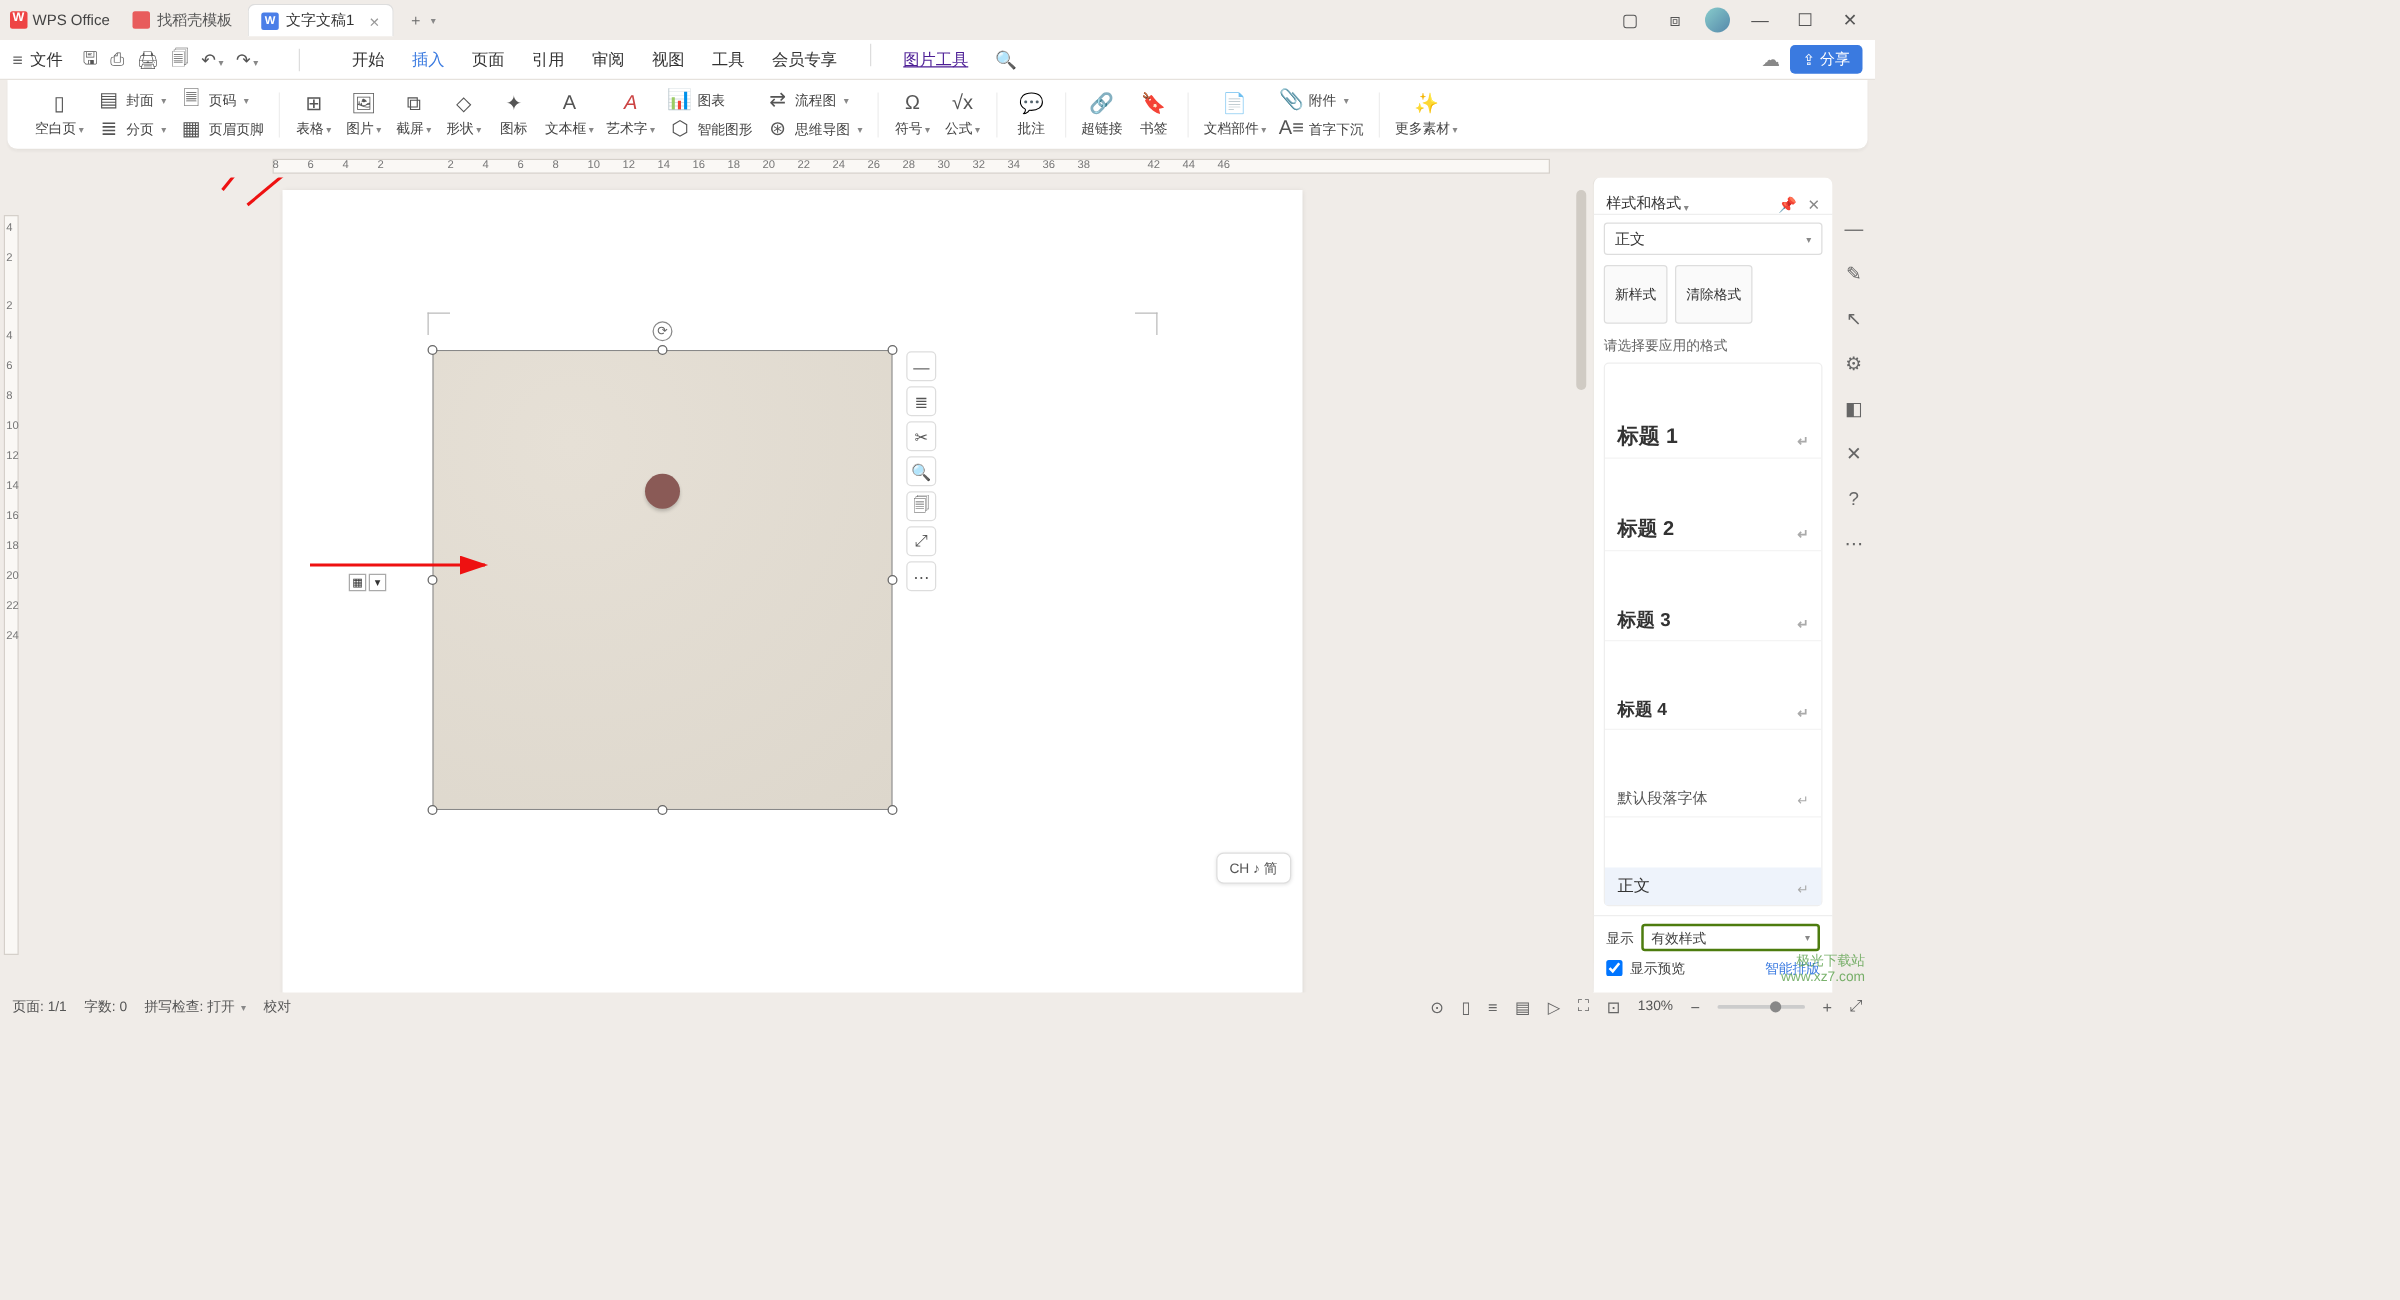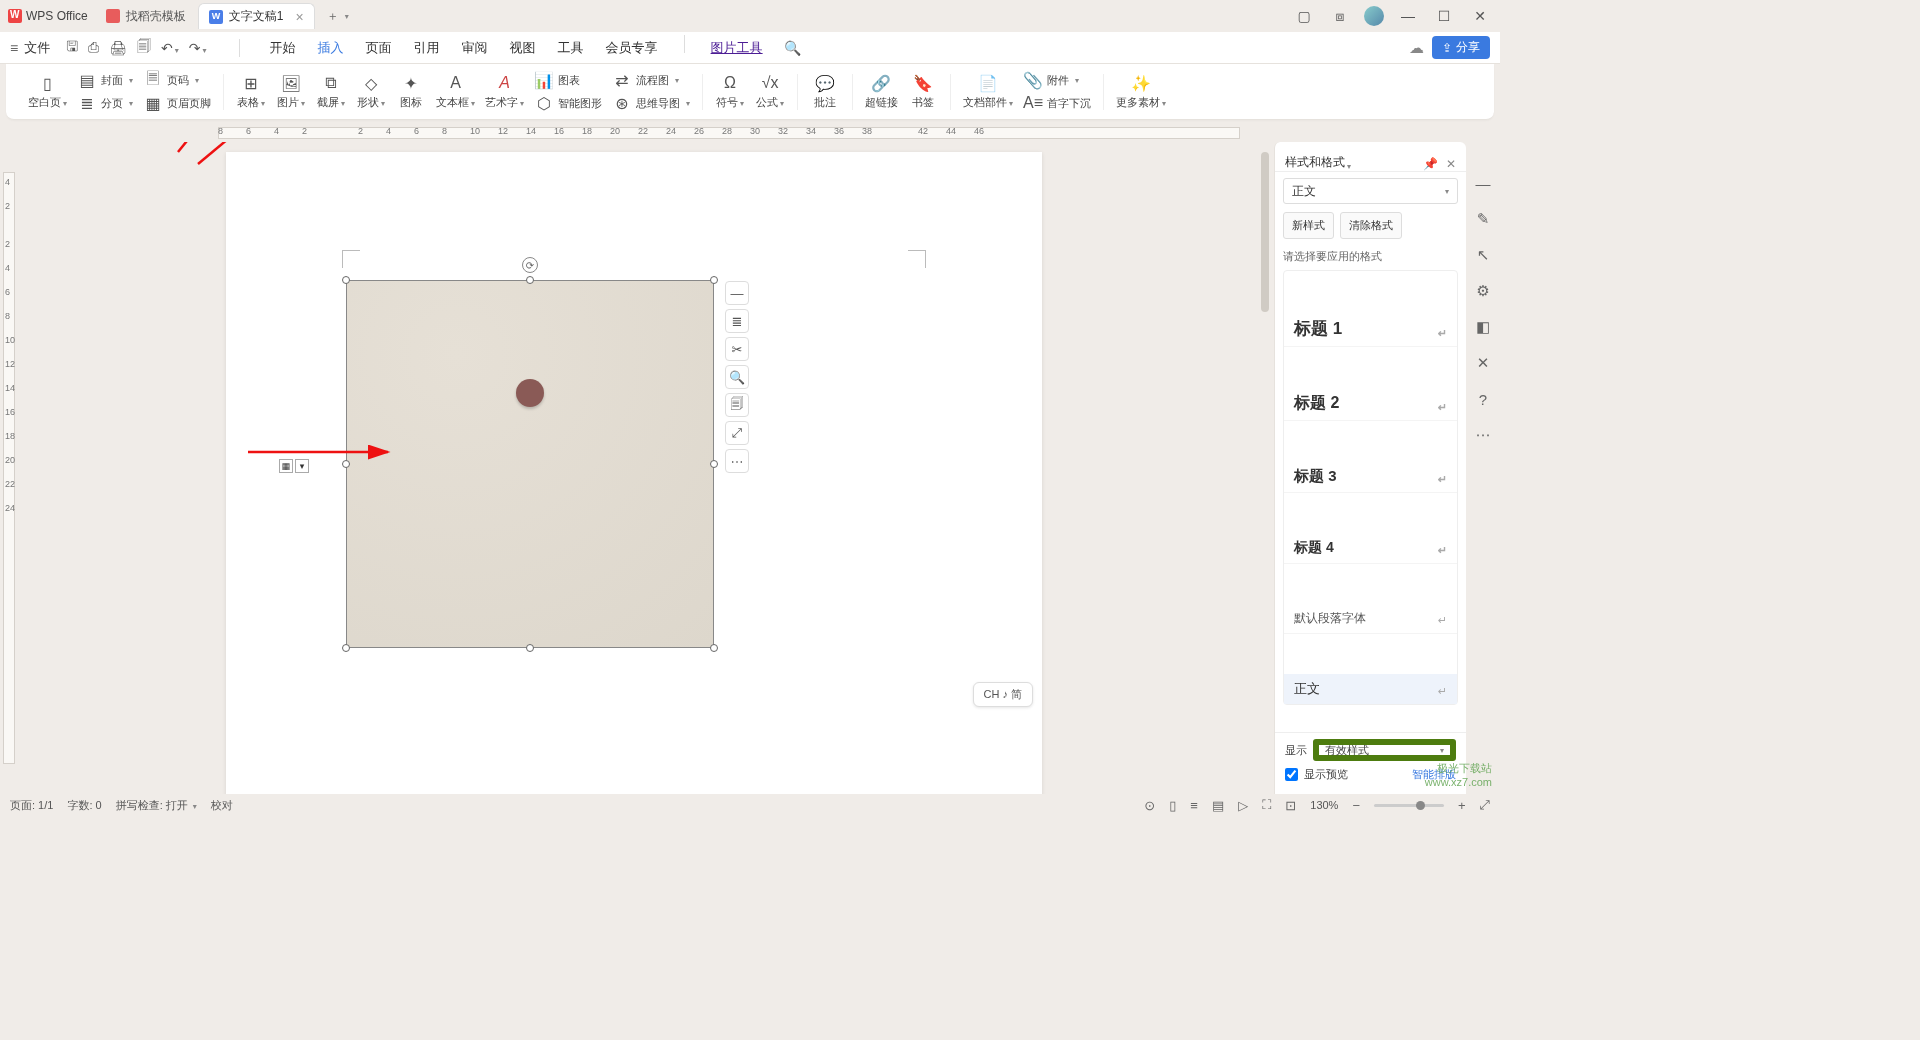--- a/index.html
+++ b/index.html
@@ -23,21 +23,21 @@
 .win-btn { width: 24px; height: 24px; display: flex; align-items: center; justify-content: center; color: #555; font-size: 14px; }
 .avatar { width: 20px; height: 20px; border-radius: 50%; background: linear-gradient(135deg,#8cc,#58a); }
 
 
 .menubar { height: 32px; background: #fff; display: flex; align-items: center; padding: 0 10px; border-bottom: 1px solid #e6e2dd; }
 .menu-left { display: flex; align-items: center; gap: 6px; }
 .hamburger { font-size: 14px; color: #666; }
 .file-label { font-size: 13px; color: #333; margin-right: 10px; }
 .qat { display: flex; gap: 10px; align-items: center; margin-right: 20px; }
 .qat-btn { color: #555; font-size: 14px; }
-.menu-tabs { display: flex; gap: 18px; margin-left: 16px; }
+.menu-tabs { display: flex; gap: 18px; margin-left: 28px; }
 .menu-tab { font-size: 13px; color: #333; padding: 4px 2px; cursor: pointer; }
 .menu-tab.active { color: #3a7ae0; }
 .menu-tab.context { color: #4c1d95; text-decoration: underline; }
 .menu-sep { width: 1px; height: 18px; background: #ddd; margin: 0 6px; }
 .search-btn { margin-left: 14px; color: #666; font-size: 14px; }
 .menubar-right { margin-left: auto; display: flex; gap: 8px; align-items: center; }
 .cloud-icon { color: #888; font-size: 15px; }
 .share-btn { background: #3a7ae0; color: #fff; padding: 3px 10px; border-radius: 4px; font-size: 12px; display: flex; align-items: center; gap: 4px; }
 
 
@@ -92,35 +92,35 @@
 .vscroll { width: 14px; background: #f0ece8; position: relative; }
 .vscroll-thumb { position: absolute; left: 3px; top: 10px; width: 8px; height: 160px; background: #d0cbc4; border-radius: 4px; }
 
 
 .rightpanel { width: 192px; background: #fff; border-left: 1px solid #e6e2dd; display: flex; flex-direction: column; margin-left: 2px; border-radius: 6px 6px 0 0; }
 .rp-header { height: 30px; display: flex; align-items: flex-end; padding: 0 10px; font-size: 12px; border-bottom: 1px solid #eee; }
 .rp-header-controls { margin-left: auto; display: flex; gap: 8px; color: #888; font-size: 12px; }
 .rp-body { padding: 6px 8px; flex: 1; overflow: auto; }
 .rp-select { width: 100%; height: 26px; border: 1px solid #ddd; border-radius: 3px; padding: 0 8px; font-size: 12px; background: #fff; display: flex; align-items: center; justify-content: space-between; color: #333; }
 .rp-btnrow { display: flex; gap: 6px; margin-top: 8px; }
-.rp-chip { padding: 5px 8px; border: 1px solid #ddd; border-radius: 3px; font-size: 11px; background: #fafafa; }
+.rp-chip { padding: 15px 8px; border: 1px solid #ddd; border-radius: 3px; font-size: 11px; background: #fafafa; }
 .rp-hint { font-size: 11px; color: #666; margin: 10px 0 6px; }
 .style-list { border: 1px solid #eee; border-radius: 4px; }
 .style-item { padding: 6px 10px; display: flex; align-items: flex-end; justify-content: space-between; font-size: 13px; border-bottom: 1px solid #f4f4f4; cursor: pointer; margin-top: 40px; }
 .style-item:last-child { border-bottom: none; }
 .style-item.h1 { font-size: 17px; font-weight: 600; }
 .style-item.h2 { font-size: 16px; font-weight: 600; }
 .style-item.h3 { font-size: 15px; font-weight: 600; }
 .style-item.h4 { font-size: 14px; font-weight: 600; gap: 40px; }
 .style-item.default { font-size: 12px; color: #555; }
 .style-item.body.sel { background: #eef3fb; }
 .style-item .ret { color: #aaa; font-size: 11px; }
 .rp-footer { padding: 6px 10px; border-top: 1px solid #eee; font-size: 11px; color: #444; }
 .rp-footer-row { display: flex; align-items: center; gap: 6px; margin-bottom: 6px; }
-.rp-footer-select { flex: 1; height: 22px; border: 6px solid #4d7c0f; border-radius: 3px; font-size: 11px; display: flex; align-items: center; justify-content: space-between; padding: 0 6px; }
+.rp-footer-select { flex: 1; height: 22px; border: 2px solid #4d7c0f; border-radius: 3px; font-size: 11px; display: flex; align-items: center; justify-content: space-between; padding: 0 6px; }
 .smart-layout { margin-left: auto; color: #3a7ae0; font-size: 11px; }
 
 
 .sidetb { width: 34px; background: #f0ece8; display: flex; flex-direction: column; align-items: center; gap: 14px; padding-top: 30px; }
 .side-btn { width: 22px; height: 22px; display: flex; align-items: center; justify-content: center; color: #666; font-size: 15px; }
 
 
 .statusbar { height: 22px; background: #f0ece8; display: flex; align-items: center; padding: 0 10px; font-size: 11px; color: #555; gap: 14px; }
 .statusbar .spacer { flex: 1; }
 .sb-btn { color: #666; font-size: 13px; }

